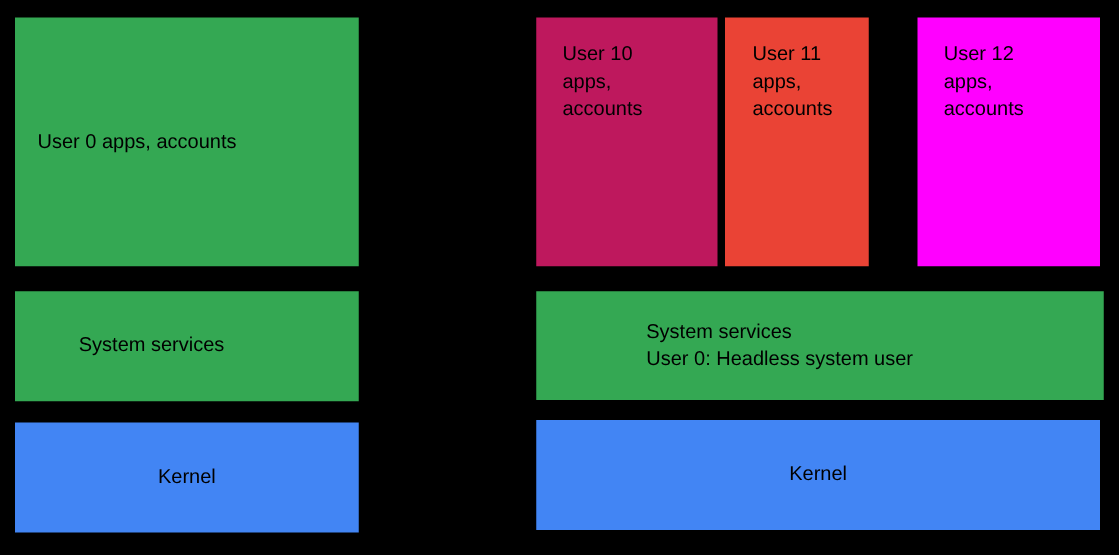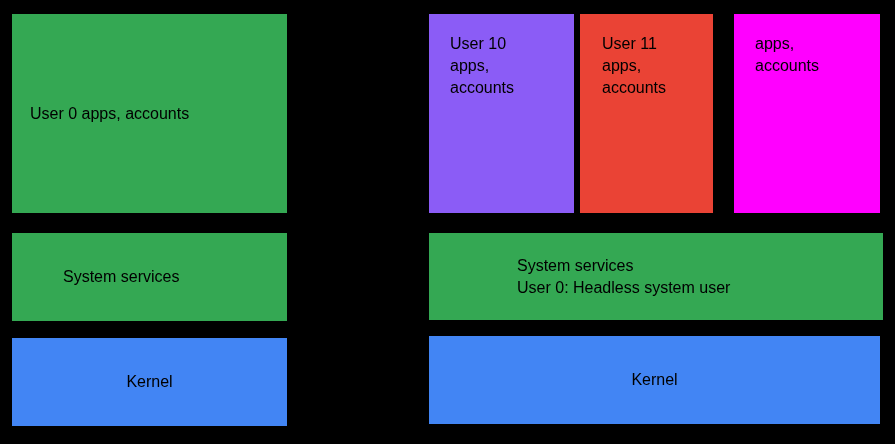--- a/index.html
+++ b/index.html
@@ -35,21 +35,21 @@
   .left-kernel {
     left: 12px; top: 338px; width: 275px; height: 88px;
     display: flex; align-items: center; justify-content: center;
   }
   
   .user-box {
     top: 14px; height: 199px;
     padding: 19px 8px 0 21px;
   }
   .user-10 { left: 429px; width: 145px; }
-  .user-11 { left: 580px; width: 133px; padding-left: 22px; }
+  .user-11 { left: 580px; width: 115px; padding-left: 22px; }
   .user-12 { left: 734px; width: 146px; }
   .right-sys {
     left: 429px; top: 233px; width: 454px; height: 87px;
     display: flex; flex-direction: column; justify-content: center;
     padding-left: 88px;
   }
   .right-kernel {
     left: 429px; top: 336px; width: 451px; height: 88px;
     display: flex; align-items: center; justify-content: center;
   }
@@ -65,33 +65,34 @@
   </div>
 
   <div class="box left-sys" style="background: rgb(52, 168, 83);">
     <span class="line">System services</span>
   </div>
 
   <div class="box left-kernel" style="background: rgb(66, 133, 244);">
     <span class="line">Kernel</span>
   </div>
 
-  <div class="box user-box user-10" style="background: #8b5cf6;">
+  <div class="box user-box user-10" style="background: #be185d;">
     <span class="line">User 10</span>
     <span class="line">apps,</span>
     <span class="line">accounts</span>
   </div>
 
   <div class="box user-box user-11" style="background: rgb(234, 67, 53);">
     <span class="line">User 11</span>
     <span class="line">apps,</span>
     <span class="line">accounts</span>
   </div>
 
   <div class="box user-box user-12" style="background: rgb(255, 0, 255);">
+    <span class="line">User 12</span>
     <span class="line">apps,</span>
     <span class="line">accounts</span>
   </div>
 
   <div class="box right-sys" style="background: rgb(52, 168, 83);">
     <span class="line">System services</span>
     <span class="line">User 0: Headless system user</span>
   </div>
 
   <div class="box right-kernel" style="background: rgb(66, 133, 244);">

